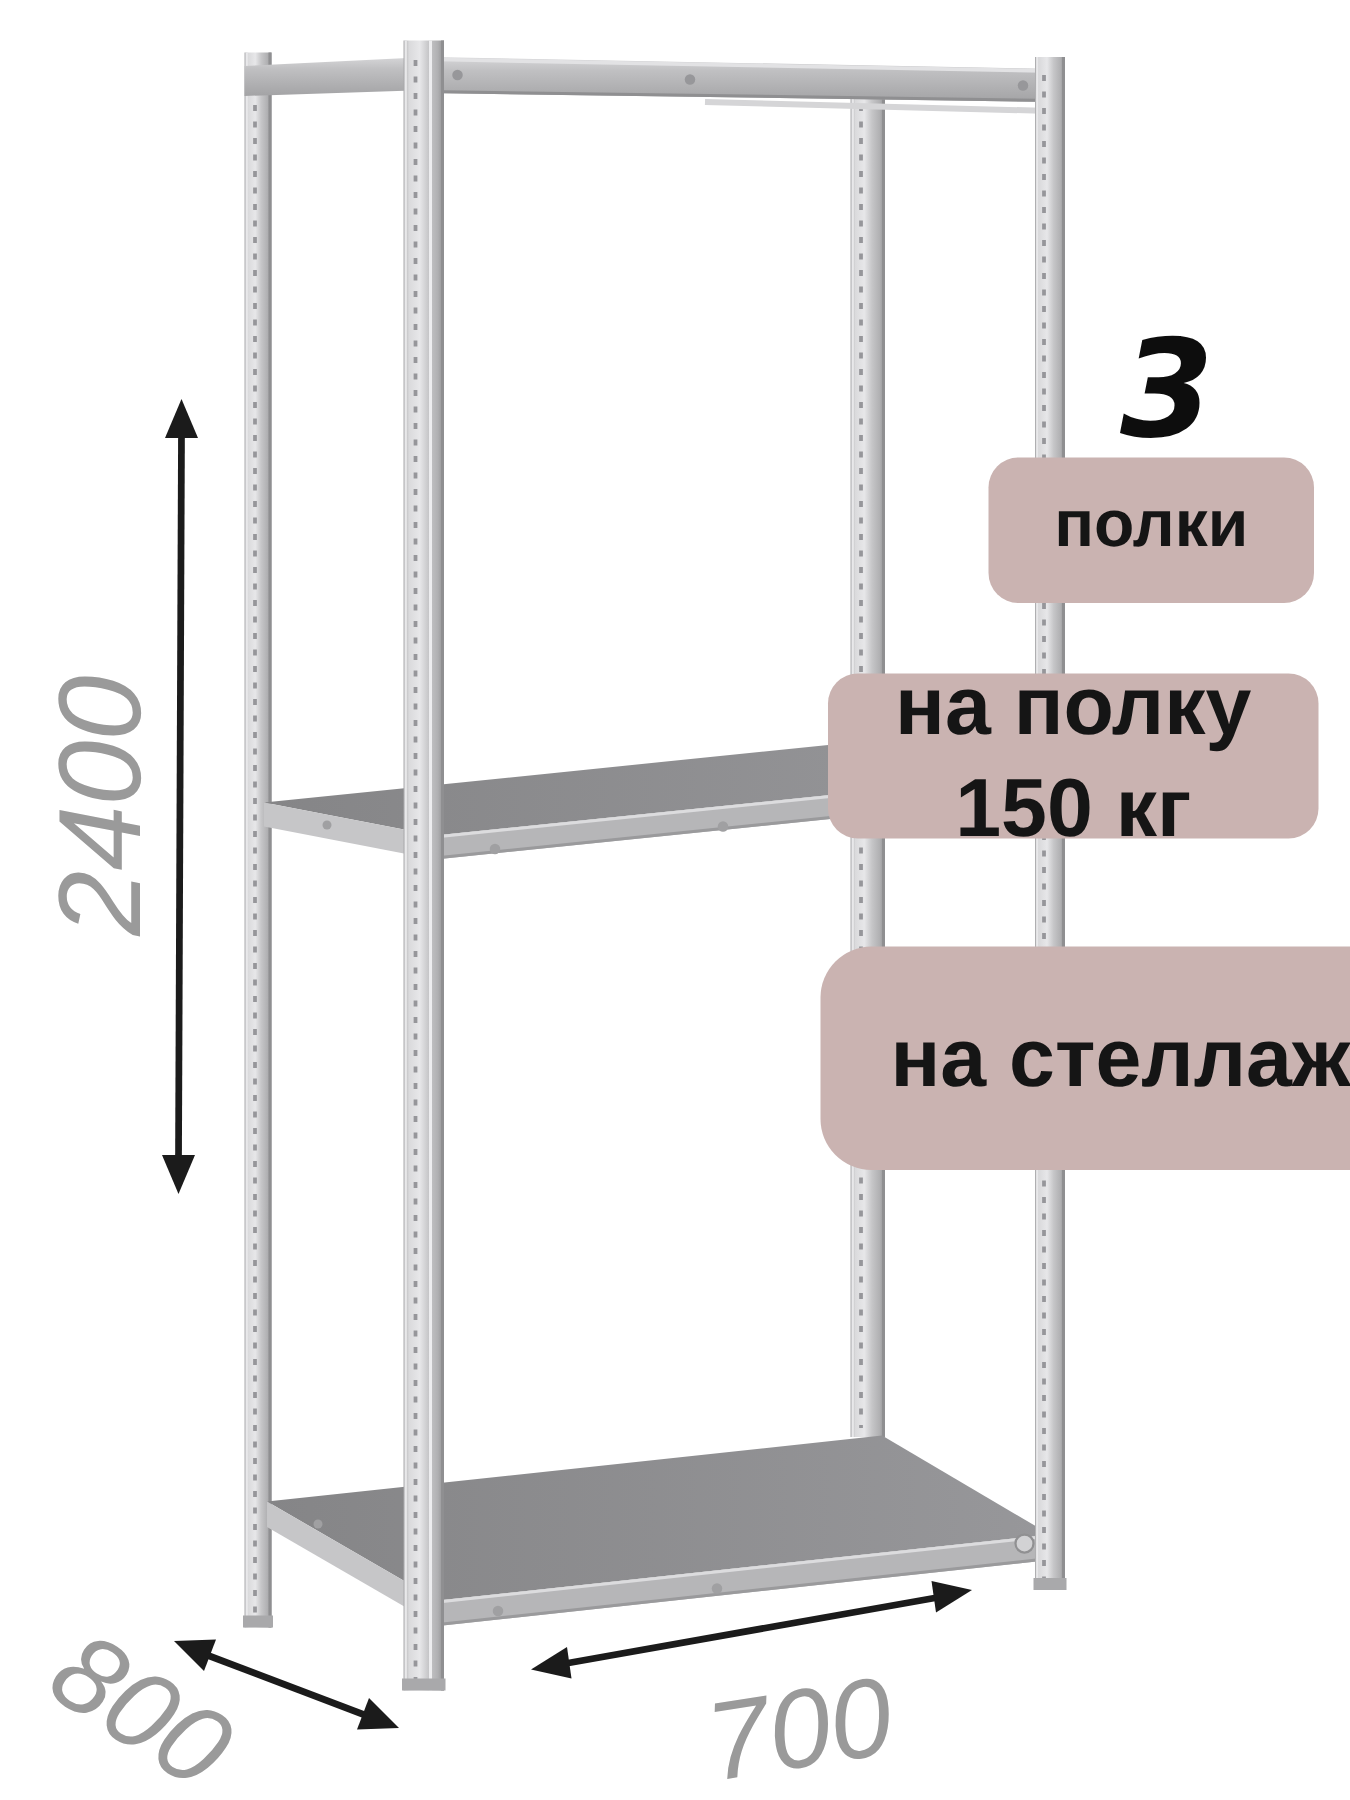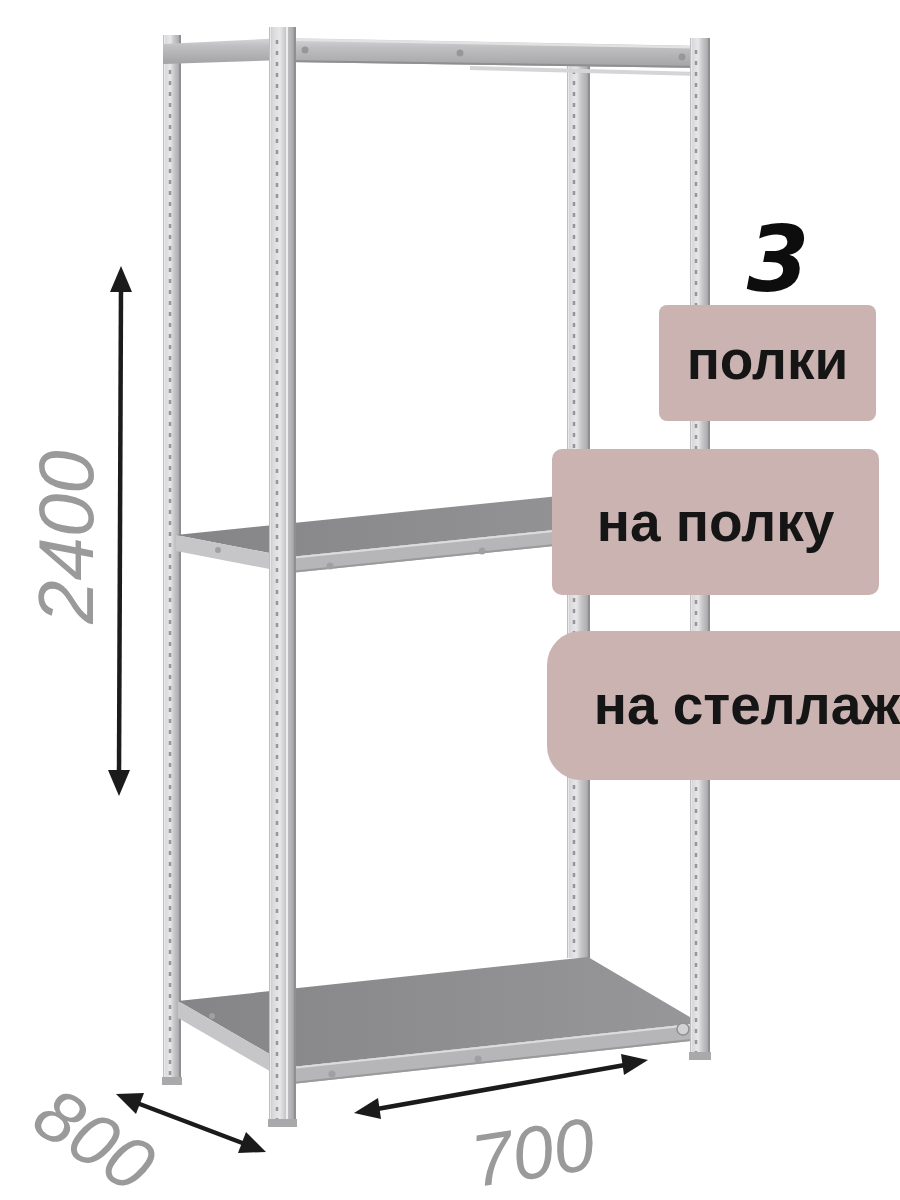--- a/index.html
+++ b/index.html
@@ -67,28 +67,28 @@
     display:flex;
     flex-direction:column;
     align-items:center;
     justify-content:center;
     font-weight:700;
     text-align:center;
     line-height:1.24;
     z-index:5;
   }
   .badge-count{
-    left:659px;top:305px;width:217px;height:116px;
-    border-radius:8px;
-    font-size:55px;
+    left:659px;top:305px;width:217px;height:97px;
+    border-radius:20px;
+    font-size:44px;
     padding-bottom:6px;
   }
   .badge-shelf-load{
-    left:552px;top:449px;width:327px;height:146px;
-    border-radius:10px;
+    left:552px;top:449px;width:327px;height:110px;
+    border-radius:20px;
     font-size:55px;
   }
   .badge-rack-load{
     left:547px;top:631px;width:400px;height:149px;
     border-radius:34px;
     font-size:55px;
   }
   .badge .line{white-space:nowrap;}
 
   
@@ -214,19 +214,20 @@
   <div class="dim dim-depth">800</div>
   <div class="dim dim-width">700</div>
 
   <div class="count-number">3</div>
   <div class="badge badge-count">
     <div class="line">полки</div>
   </div>
 
   <div class="badge badge-shelf-load">
     <div class="line">на полку</div>
+    <div class="line">150 кг</div>
   </div>
 
   <div class="badge badge-rack-load">
     <div class="line">на стеллаж</div>
   </div>
 
 </div>
 
 </body></html>

